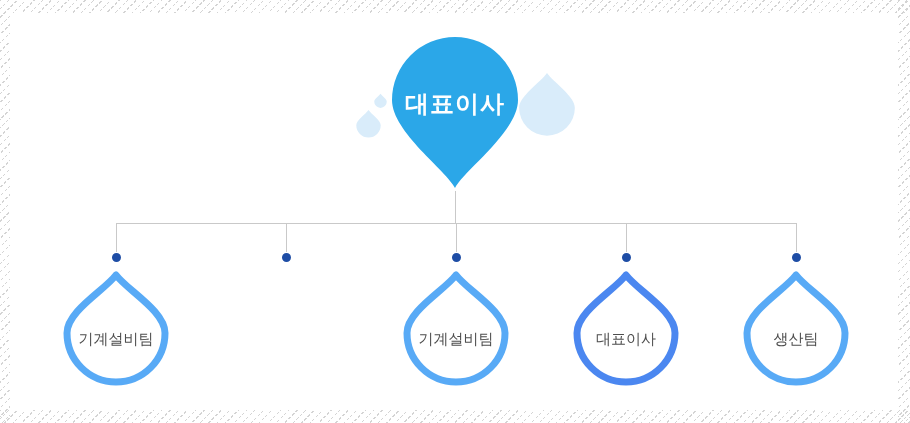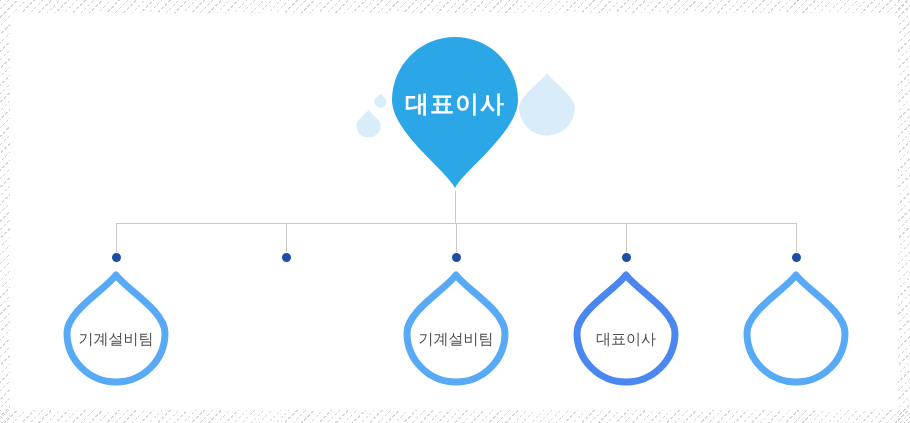--- a/index.html
+++ b/index.html
@@ -116,15 +116,16 @@
     <svg width="106" height="118" viewBox="0 0 106 118">
       <path d="M53 7 C42 22 4 43 4 65 A49 49 0 1 0 102 65 C102 43 64 22 53 7 Z" style="stroke: rgb(75, 135, 240);"></path>
     </svg>
     <div class="team-label">대표이사</div>
   </div>
 
   <div class="abs team-node" style="left:743px;">
     <svg width="106" height="118" viewBox="0 0 106 118">
       <path d="M53 7 C42 22 4 43 4 65 A49 49 0 1 0 102 65 C102 43 64 22 53 7 Z" style="stroke: rgb(88, 170, 246);"></path>
     </svg>
+    <div class="team-label">생산팀</div>
   </div>
 
 </div>
 
 </body></html>

